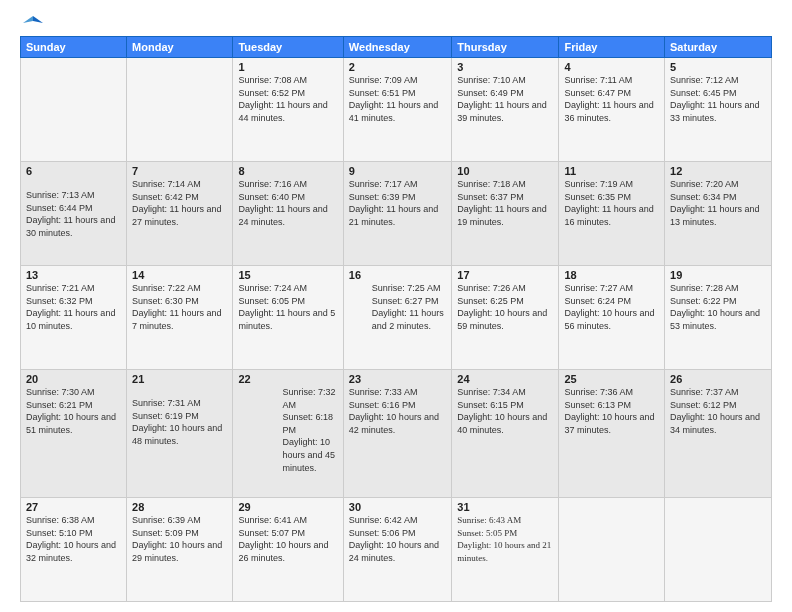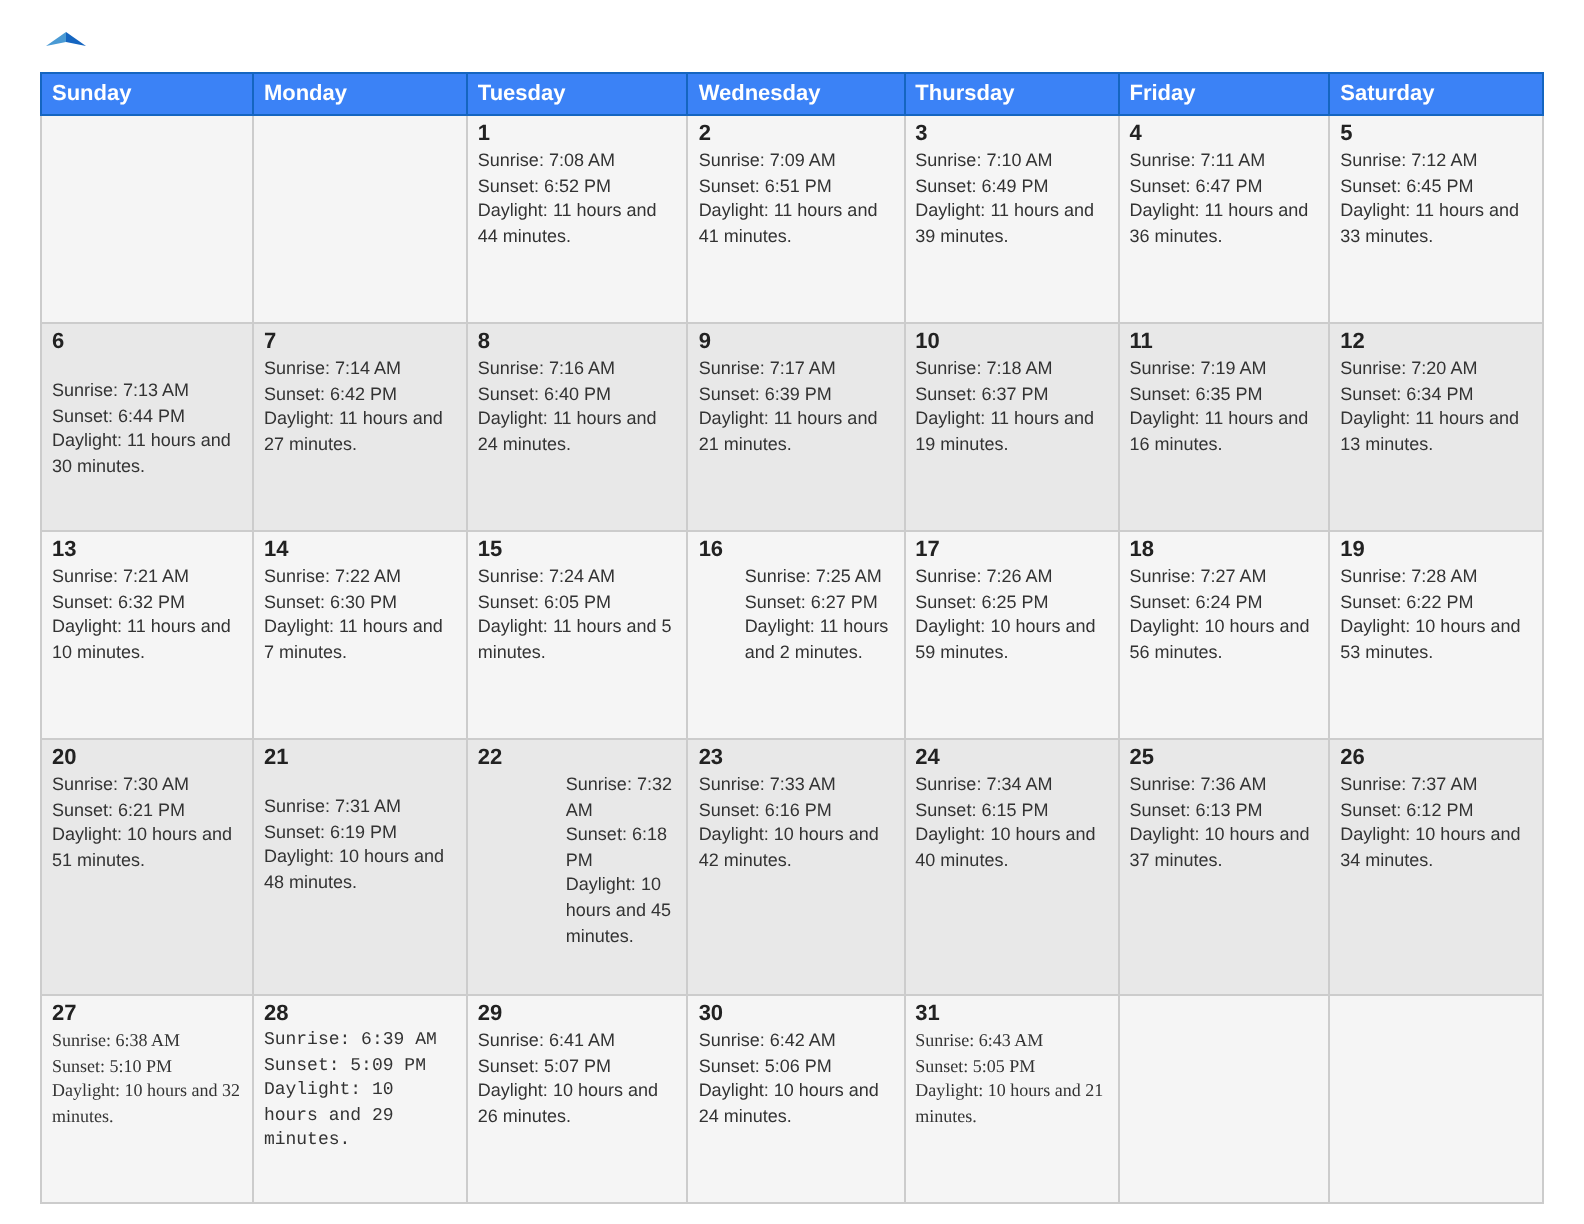--- a/index.html
+++ b/index.html
@@ -290,27 +290,27 @@
           <td>
             <span class="day-number">26</span>
             <div class="day-info" style="white-space: pre-line;">Sunrise: 7:37 AM
 Sunset: 6:12 PM
 Daylight: 10 hours and 34 minutes.</div>
           </td>
         </tr>
         <tr>
           <td>
             <span class="day-number">27</span>
-            <div class="day-info" style="white-space: pre-line; font-family: Liberation Serif, serif;">Sunrise: 6:38 AM
+            <div class="day-info" style="white-space: pre-line;">Sunrise: 6:38 AM
 Sunset: 5:10 PM
 Daylight: 10 hours and 32 minutes.</div>
           </td>
           <td>
             <span class="day-number">28</span>
-            <div class="day-info" style="white-space: pre-line; font-family: Liberation Mono, monospace;">Sunrise: 6:39 AM
+            <div class="day-info" style="white-space: pre-line;">Sunrise: 6:39 AM
 Sunset: 5:09 PM
 Daylight: 10 hours and 29 minutes.</div>
           </td>
           <td>
             <span class="day-number">29</span>
             <div class="day-info" style="white-space: pre-line;">Sunrise: 6:41 AM
 Sunset: 5:07 PM
 Daylight: 10 hours and 26 minutes.</div>
           </td>
           <td>

